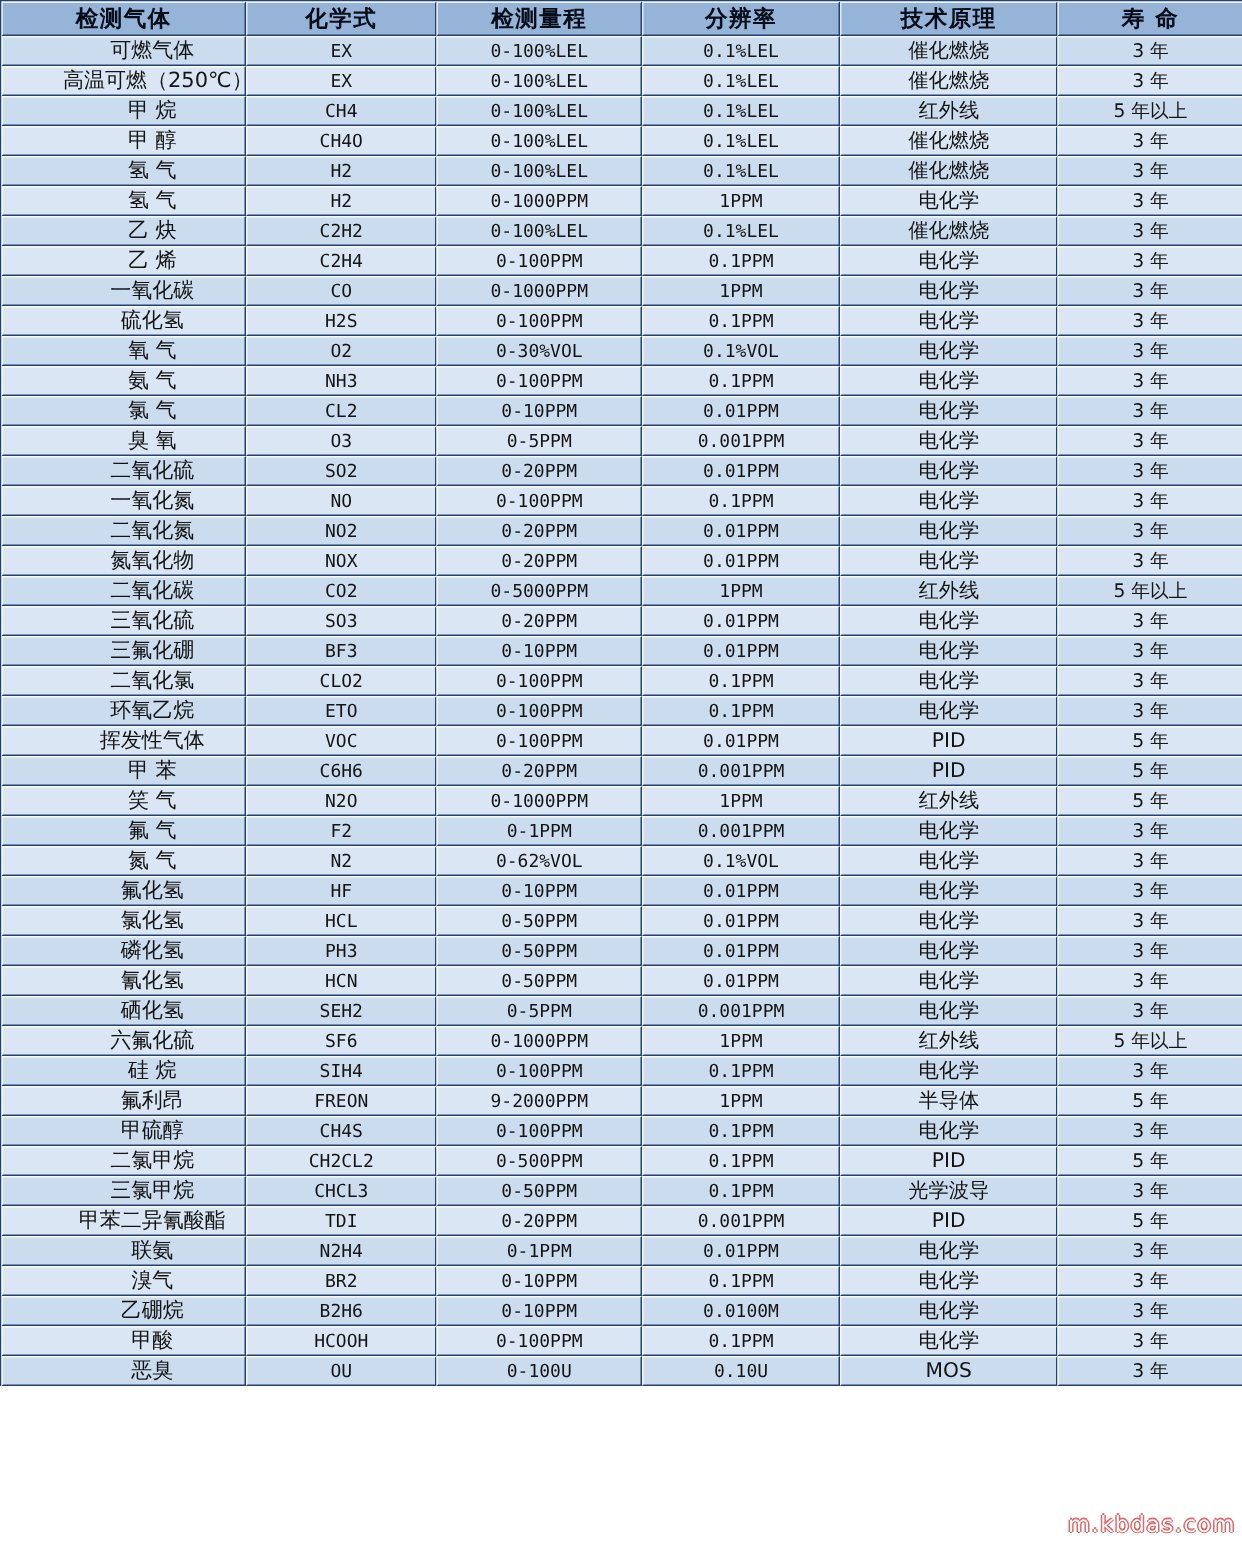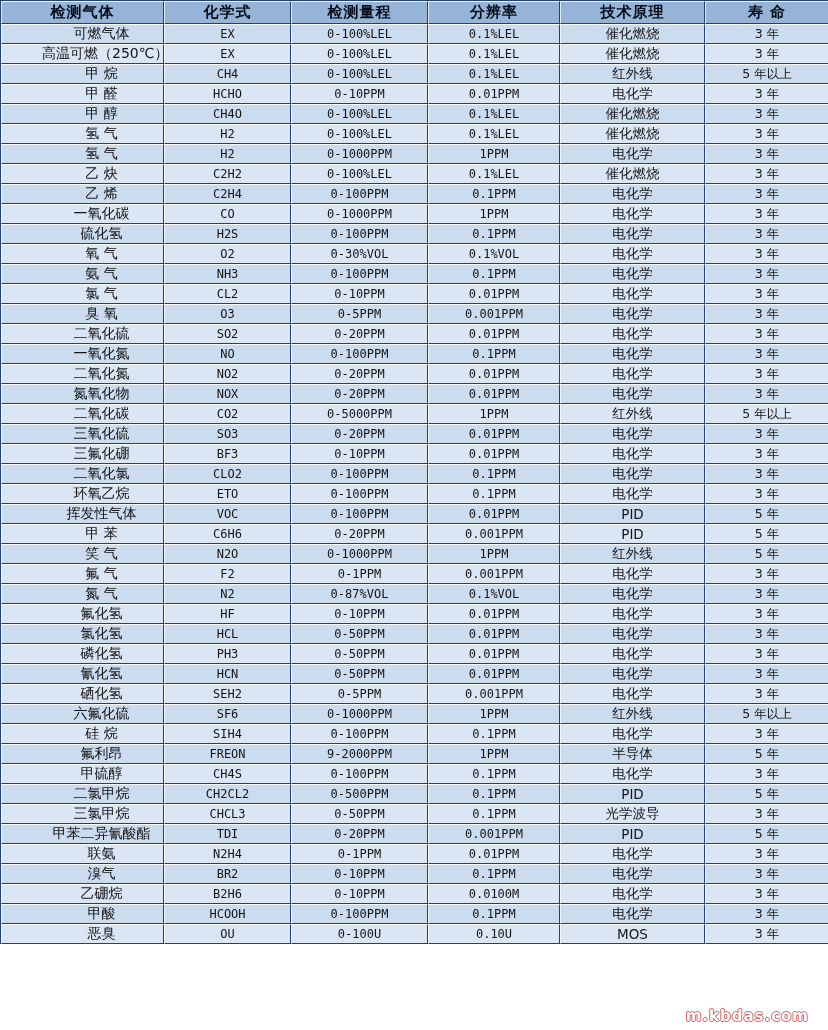--- a/index.html
+++ b/index.html
@@ -50,24 +50,24 @@
   .gas-table td { color: #141414; }
   .gas-table td.c0 { font-size: 14px; padding-left: 40px; }
   .gas-table td.c1, .gas-table td.c2, .gas-table td.c3 {
     font-size: 12px;
     font-family: "DejaVu Sans Mono", "Liberation Mono", monospace;
   }
   .gas-table td.c4 { font-size: 13.5px; }
   .gas-table td.c5 { font-size: 12.5px; margin-left: 20px; }
   .watermark {
     position: absolute;
-    right: 19px;
+    right: 4px;
     bottom: 5px;
     font-size: 15px;
-    font-weight: bold;
+    font-weight: normal;
     letter-spacing: 1px;
     color: #ffffff;
     text-shadow:
       1px 0 0 rgba(216,80,80,0.85),
       -1px 0 0 rgba(216,80,80,0.85),
       0 1px 0 rgba(216,80,80,0.85),
       0 -1px 0 rgba(216,80,80,0.85);
     pointer-events: none;
   }
 </style>
@@ -113,28 +113,20 @@
     </tr>
         <tr>
       <td class="c0">甲 烷</td>
       <td class="c1">CH4</td>
       <td class="c2">0-100%LEL</td>
       <td class="c3">0.1%LEL</td>
       <td class="c4">红外线</td>
       <td class="c5">5 年以上</td>
     </tr>
         <tr>
-      <td class="c0">甲 醛</td>
-      <td class="c1">HCHO</td>
-      <td class="c2">0-10PPM</td>
-      <td class="c3">0.01PPM</td>
-      <td class="c4">电化学</td>
-      <td class="c5">3 年</td>
-    </tr>
-        <tr>
       <td class="c0">甲 醇</td>
       <td class="c1">CH4O</td>
       <td class="c2">0-100%LEL</td>
       <td class="c3">0.1%LEL</td>
       <td class="c4">催化燃烧</td>
       <td class="c5">3 年</td>
     </tr>
         <tr>
       <td class="c0">氢 气</td>
       <td class="c1">H2</td>
@@ -315,21 +307,21 @@
       <td class="c0">氟 气</td>
       <td class="c1">F2</td>
       <td class="c2">0-1PPM</td>
       <td class="c3">0.001PPM</td>
       <td class="c4">电化学</td>
       <td class="c5">3 年</td>
     </tr>
         <tr>
       <td class="c0">氮 气</td>
       <td class="c1">N2</td>
-      <td class="c2">0-87%VOL</td>
+      <td class="c2">0-62%VOL</td>
       <td class="c3">0.1%VOL</td>
       <td class="c4">电化学</td>
       <td class="c5">3 年</td>
     </tr>
         <tr>
       <td class="c0">氟化氢</td>
       <td class="c1">HF</td>
       <td class="c2">0-10PPM</td>
       <td class="c3">0.01PPM</td>
       <td class="c4">电化学</td>

